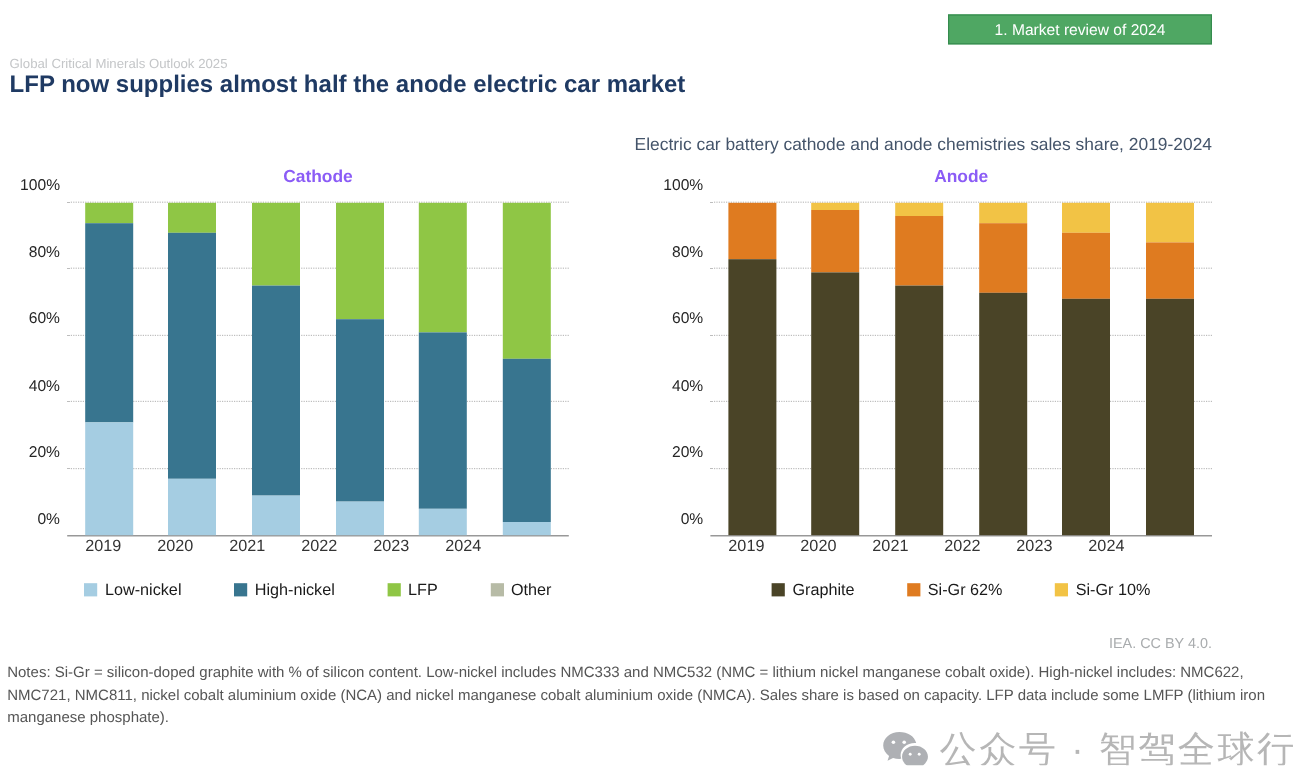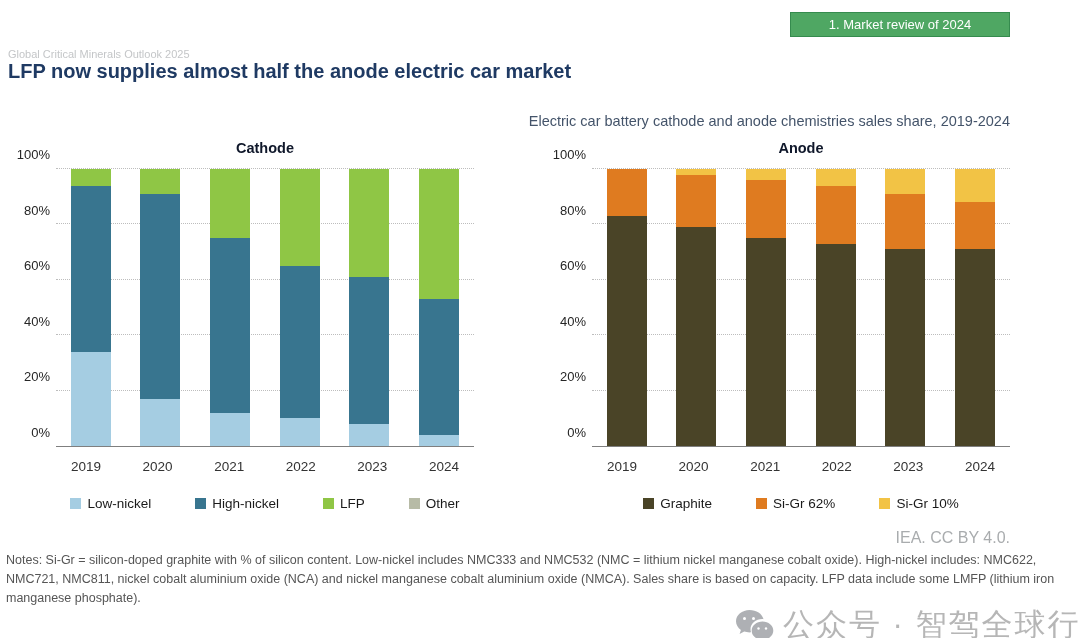--- a/index.html
+++ b/index.html
@@ -25,21 +25,21 @@
   .subtitle {
     position:absolute; left:0; top:113px; width:1010px;
     text-align:right; font-size:14.5px; color:#44546a;
   }
   .charts-row {
     position:absolute; left:8px; top:140px; width:1002px;
     display:flex; gap:70px;
   }
   .panel { width:466px; }
   .chart-title {
-    text-align:center; font-size:14.5px; font-weight:bold; color:#0f172a;
+    text-align:center; font-size:14.5px; font-weight:bold; color:#8b5cf6;
     margin-bottom:13px; padding-left:48px;
   }
   .chart-body { display:flex; }
   .y-axis { position:relative; width:48px; height:278px; flex:none; }
   .y-tick {
     position:absolute; right:6px; transform:translateY(-50%);
     font-size:13px; color:#262626; white-space:nowrap;
   }
   .plot {
     position:relative; flex:1; height:278px;
@@ -51,34 +51,34 @@
   }
   .bars {
     position:absolute; left:0; right:0; top:0; bottom:0;
     display:flex; justify-content:space-around; align-items:flex-end;
   }
   .bar {
     width:40px; height:100%;
     display:flex; flex-direction:column-reverse;
   }
   .bar-seg { width:100%; }
-  .x-axis { display:flex; justify-content:space-between; margin-top:12px; }
+  .x-axis { display:flex; justify-content:flex-start; margin-top:0; }
   .x-label {
     width:60px; text-align:center; font-size:13.5px; color:#333333;
   }
   .legend {
     display:flex; justify-content:center; gap:44px;
     margin-top:22px; padding-left:48px;
   }
   .legend-item { display:flex; align-items:center; gap:6px; }
   .legend-swatch { width:11px; height:11px; flex:none; }
   .legend-label { font-size:13.5px; color:#1a1a1a; }
   .attribution {
     position:absolute; right:70px; top:529px;
-    font-size:16px; color:#a9acae;
+    font-size:12px; color:#a9acae;
   }
   .notes {
     position:absolute; left:6px; top:551px; width:1062px;
     font-size:12.5px; line-height:19px; color:#555555;
   }
   .source-line { margin-top:0; }
   .source-link { color:#0a58c0; text-decoration:underline; cursor:pointer; }
   .watermark {
     position:absolute; left:734px; top:604px;
     display:flex; align-items:center; gap:9px;

